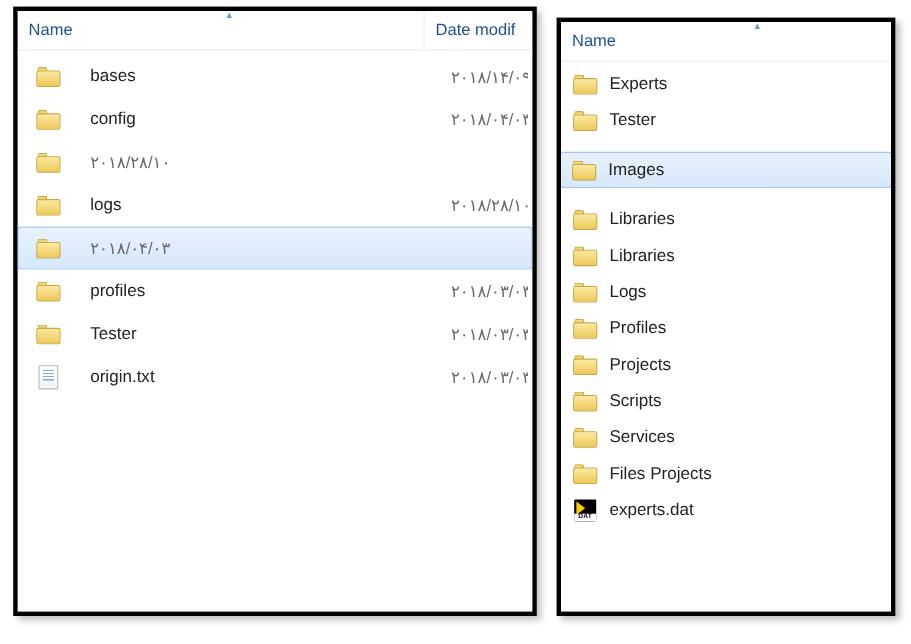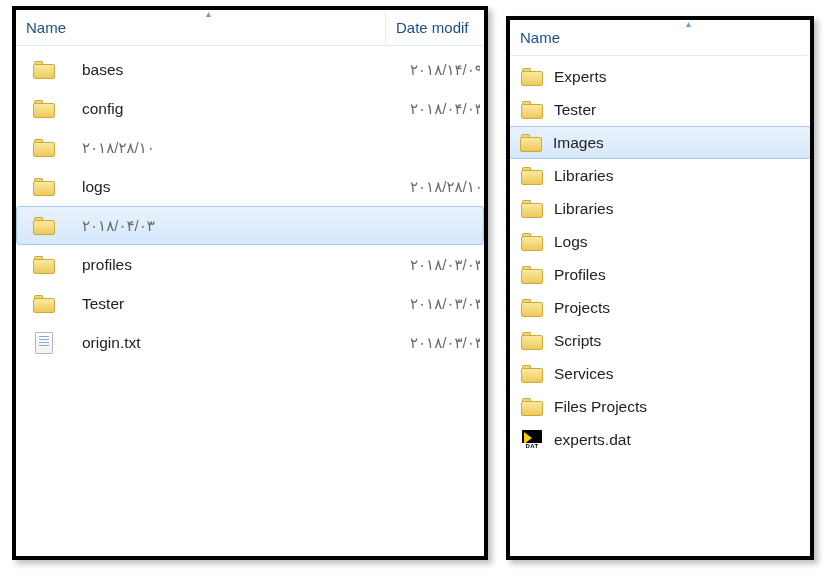--- a/index.html
+++ b/index.html
@@ -73,21 +73,21 @@
       gap: 12px;
     }
     .row.selected {
       background: linear-gradient(#e9f2fd, #d6e8fb);
       border: 1px solid #a3c7ee;
       border-radius: 3px;
       padding-left: 15px;
     }
     .pane-right .row.selected {
       padding-left: 9px;
-      margin: 0 -1px;
+      margin: 12px -1px;
     }
     .icon {
       width: 24px;
       height: 22px;
       flex: 0 0 24px;
       margin-right: 10px;
       display: flex;
       align-items: center;
       justify-content: center;
     }

